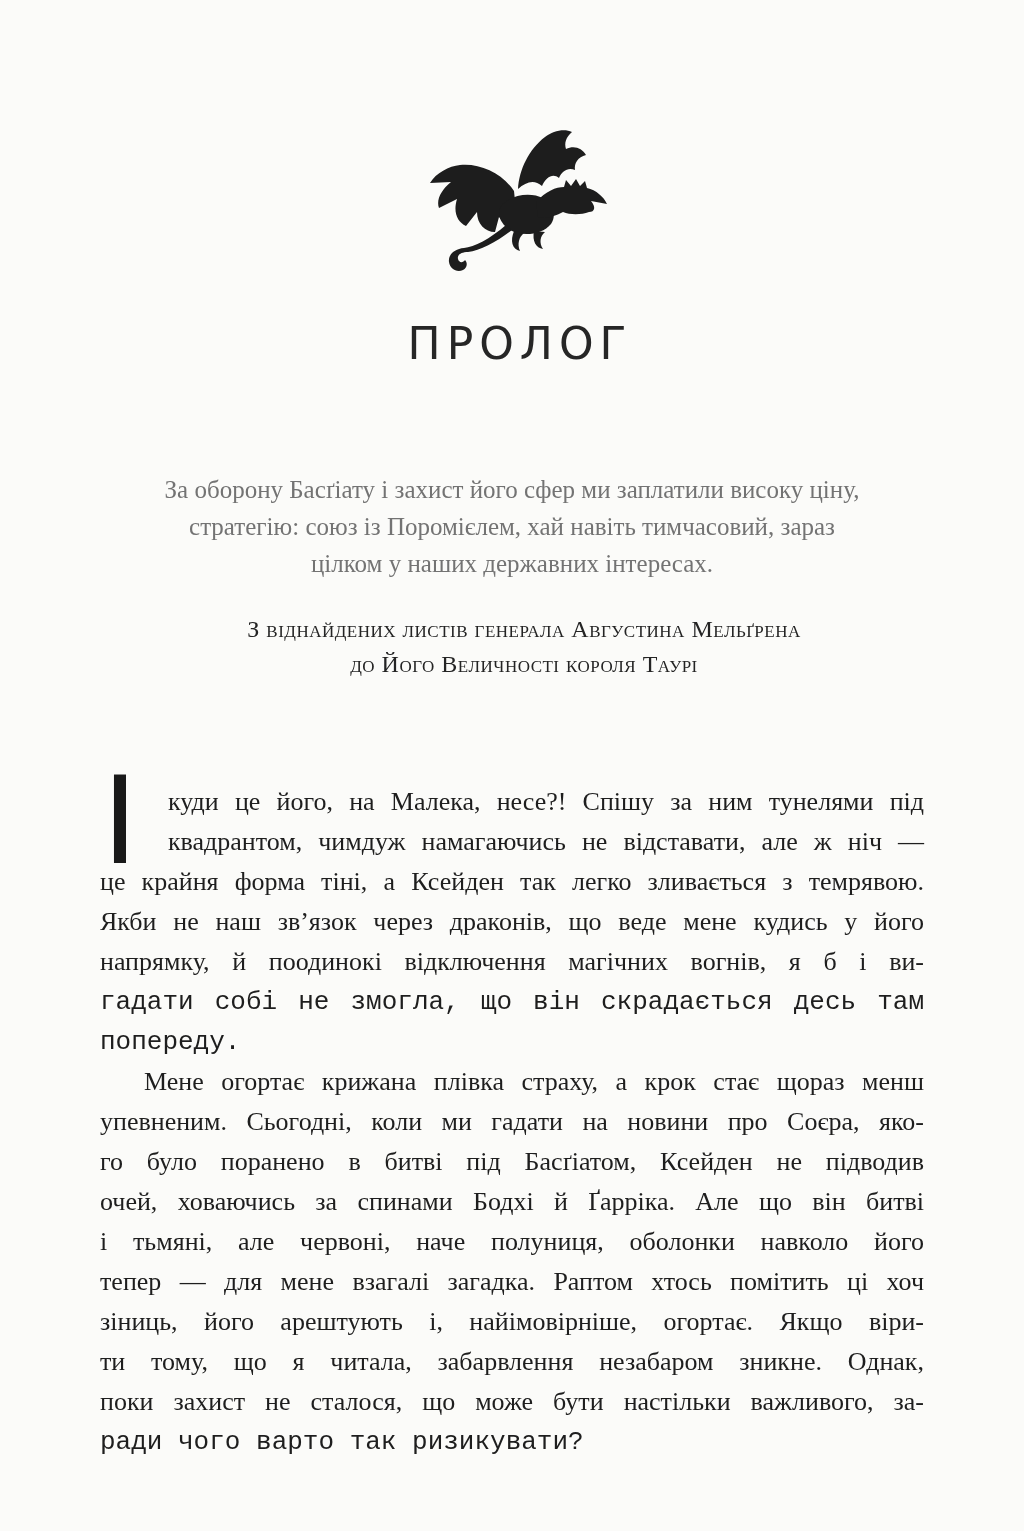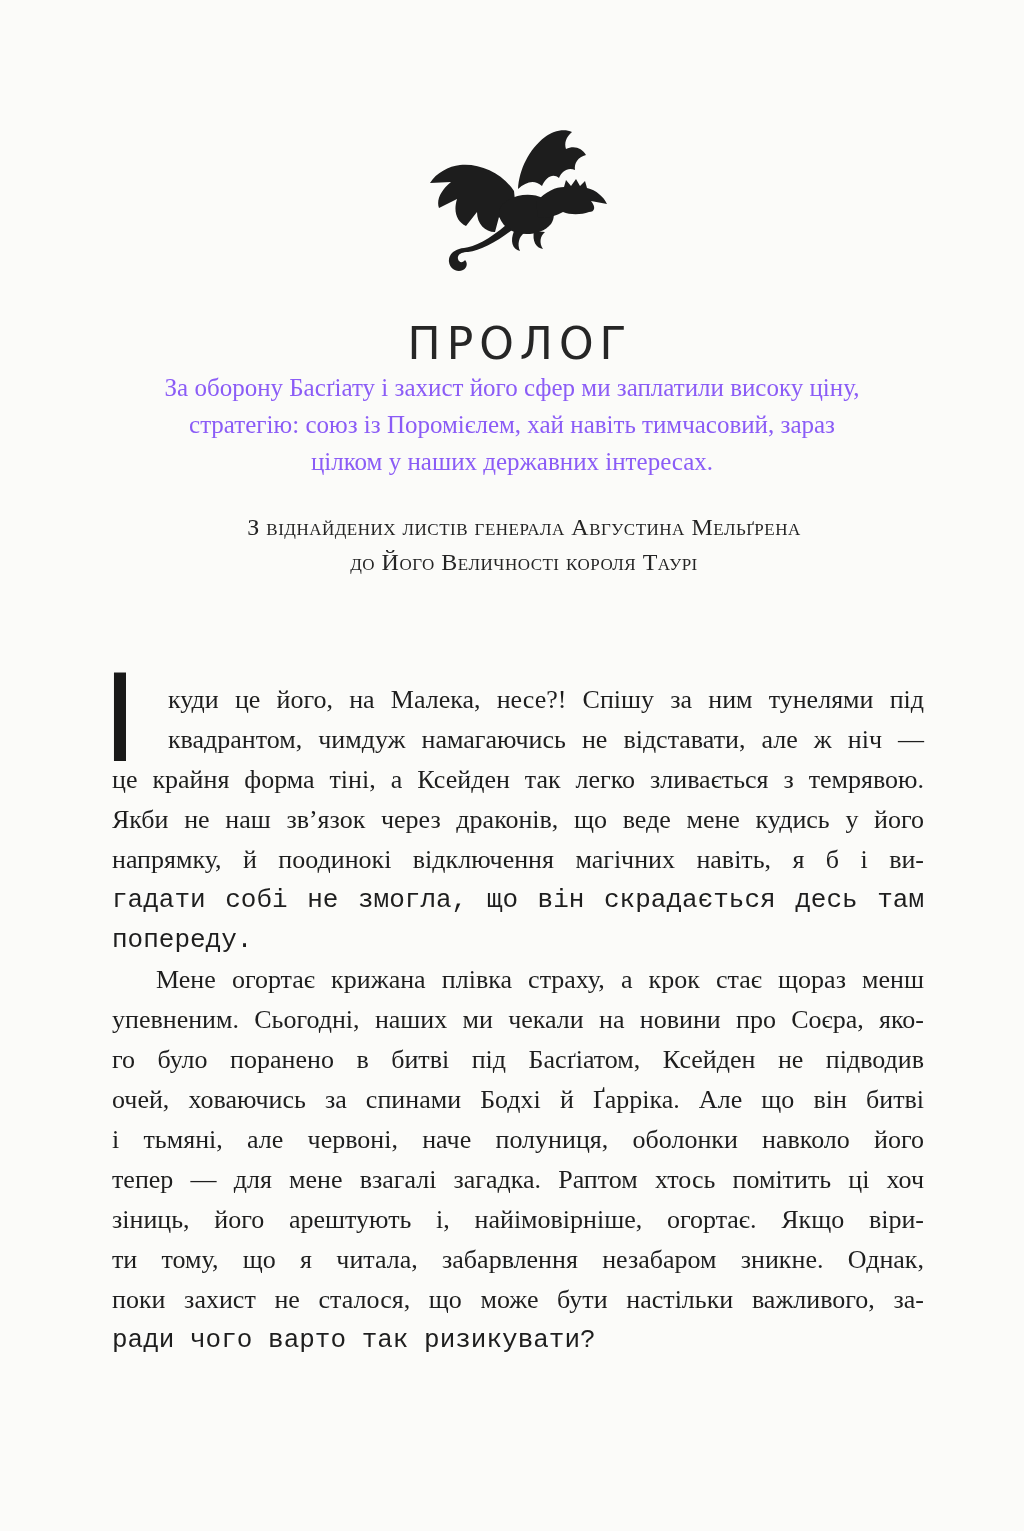--- a/index.html
+++ b/index.html
@@ -24,25 +24,26 @@
     text-align: center;
     font-family: "DejaVu Sans", sans-serif;
     font-weight: normal;
     font-size: 44px;
     letter-spacing: 6px;
     color: #262626;
     transform: translateX(8px);
   }
 
   .epigraph {
+    margin-top: 102px;
     padding: 0 88px;
     text-align: center;
     font-size: 25px;
     line-height: 37px;
-    color: #8b5cf6;
+    color: #737373;
   }
   .epigraph .line { text-align: center; }
 
   .attribution {
     margin-top: 30px;
     padding: 0 74px;
     text-align: center;
     font-variant: small-caps;
     font-size: 24px;
     line-height: 35px;
@@ -56,21 +57,20 @@
     margin-top: 100px;
     padding: 0 100px;
     font-size: 26px;
     line-height: 40px;
     color: #1e1e1e;
   }
   .para { overflow: visible; }
   .para .line {
     text-align: justify;
     text-align-last: justify;
-    margin-left: 12px;
   }
   .para .line:last-child { text-align-last: left; font-family: Liberation Mono, monospace; }
   .para-2 .line:first-child { text-indent: 44px; }
 
   .dropcap {
     float: left;
     font-family: "DejaVu Sans", sans-serif;
     font-size: 122px;
     line-height: 78px;
     margin: 0 30px 0 2px;
@@ -158,28 +158,28 @@
     </div>
 
   <div class="body-text">
     <div class="para para-1">
       <span class="dropcap">І</span>
       <div class="lines">
           <div class="line">куди це його, на Малека, несе?! Спішу за ним тунелями під</div>
           <div class="line">квадрантом, чимдуж намагаючись не відставати, але ж ніч —</div>
           <div class="line">це крайня форма тіні, а Ксейден так легко зливається з темрявою.</div>
           <div class="line">Якби не наш зв’язок через драконів, що веде мене кудись у його</div>
-          <div class="line">напрямку, й поодинокі відключення магічних навіть, я б і ви-</div>
+          <div class="line">напрямку, й поодинокі відключення магічних вогнів, я б і ви-</div>
           <div class="line">гадати собі не змогла, що він скрадається десь там попереду.</div>
         </div>
     </div>
     <div class="para para-2">
       <div class="lines">
           <div class="line">Мене огортає крижана плівка страху, а крок стає щораз менш</div>
-          <div class="line">упевненим. Сьогодні, наших ми чекали на новини про Соєра, яко-</div>
+          <div class="line">упевненим. Сьогодні, коли ми гадати на новини про Соєра, яко-</div>
           <div class="line">го було поранено в битві під Басґіатом, Ксейден не підводив</div>
           <div class="line">очей, ховаючись за спинами Бодхі й Ґарріка. Але що він битві</div>
           <div class="line">і тьмяні, але червоні, наче полуниця, оболонки навколо його</div>
           <div class="line">тепер — для мене взагалі загадка. Раптом хтось помітить ці хоч</div>
           <div class="line">зіниць, його арештують і, найімовірніше, огортає. Якщо віри-</div>
           <div class="line">ти тому, що я читала, забарвлення незабаром зникне. Однак,</div>
           <div class="line">поки захист не сталося, що може бути настільки важливого, за-</div>
           <div class="line">ради чого варто так ризикувати?</div>
         </div>
     </div>

